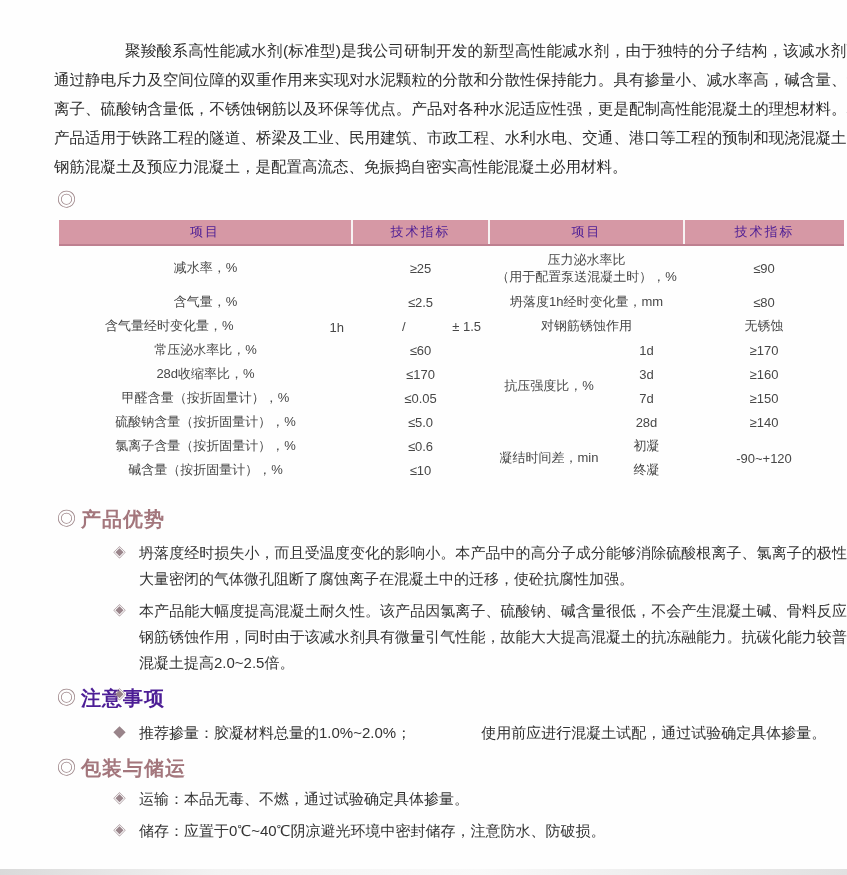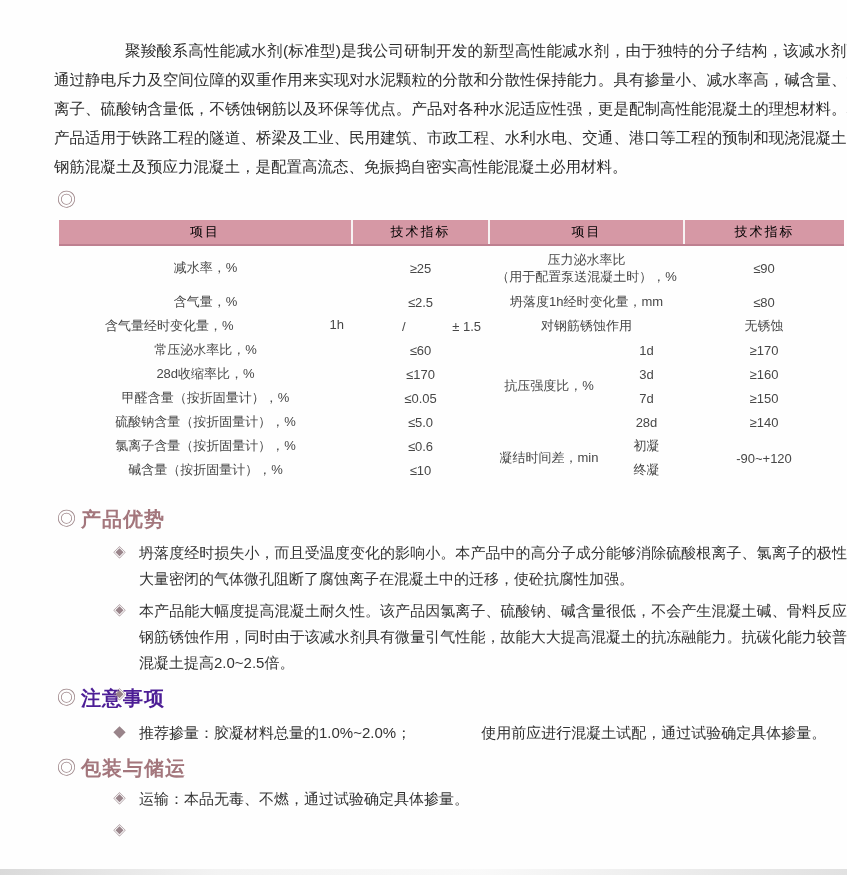--- a/index.html
+++ b/index.html
@@ -44,40 +44,40 @@
   table.perf{
     border-collapse:collapse;
     margin:6px 0 0 35px;
     width:785px;
     font-size:13px;
     color:#474747;
     table-layout:fixed;
   }
   table.perf thead th{
     background:#d698a5;
-    color:#000000;
+    color:#4c1d95;
     font-weight:normal;
     font-size:13px;
     height:22px;
     border-bottom:2px solid #be8090;
     border-left:2px solid #f7f3f3;
     letter-spacing:2px;
   }
   table.perf thead th.first{border-left:none;}
   table.perf td{
     text-align:center;
     vertical-align:middle;
     height:24px;
     padding:0;
     font-size:13px;
   }
   table.perf tr.tall td{height:44px;}
   table.perf td .two-line{line-height:17px;}
   td.c2{padding-left:12px;}
-  td.flexcell .fx{display:flex;justify-content:space-between;align-items:flex-start;}
+  td.flexcell .fx{display:flex;justify-content:space-between;align-items:flex-end;}
   td.fx1 .fx{padding:0 8px 0 46px;}
   td.fx2 .fx{padding:0 8px 0 50px;}
 
   
   .blist{list-style:none;margin:7px 9px 0 88px;padding:0;}
   .blist li{
     position:relative;
     padding-left:27px;
     font-size:15px;
     line-height:26px;
@@ -243,18 +243,19 @@
     <span>包装与储运</span>
   </div>
 
   <ul class="blist pack">
     <li>
       <span class="mk">◈</span>
       <span>运输：本品无毒、不燃，通过试验确定具体掺量。</span>
     </li>
     <li>
       <span class="mk">◈</span>
+      <span>储存：应置于0℃~40℃阴凉避光环境中密封储存，注意防水、防破损。</span>
     </li>
   </ul>
 
   <div class="scan-bottom"></div>
   <div class="scan-right"></div>
 </div>
 
 </body></html>

